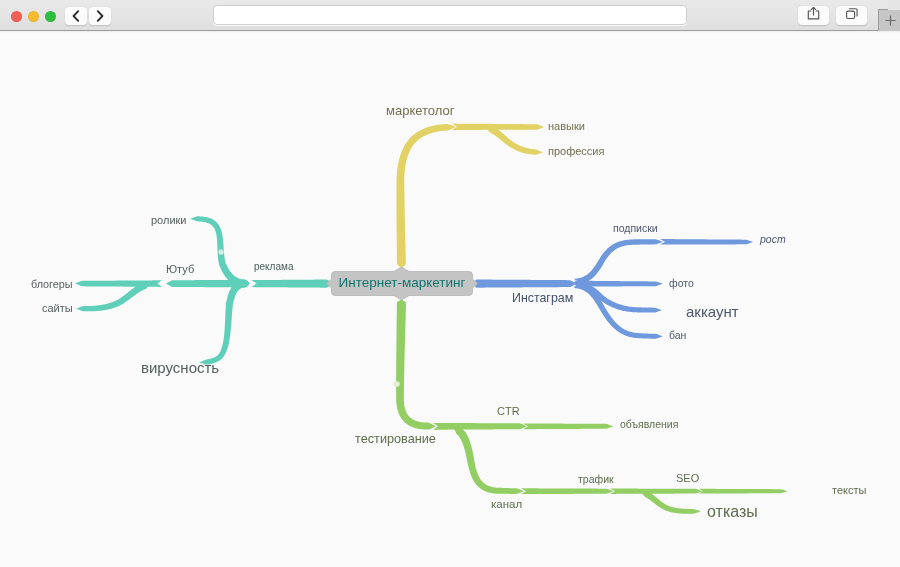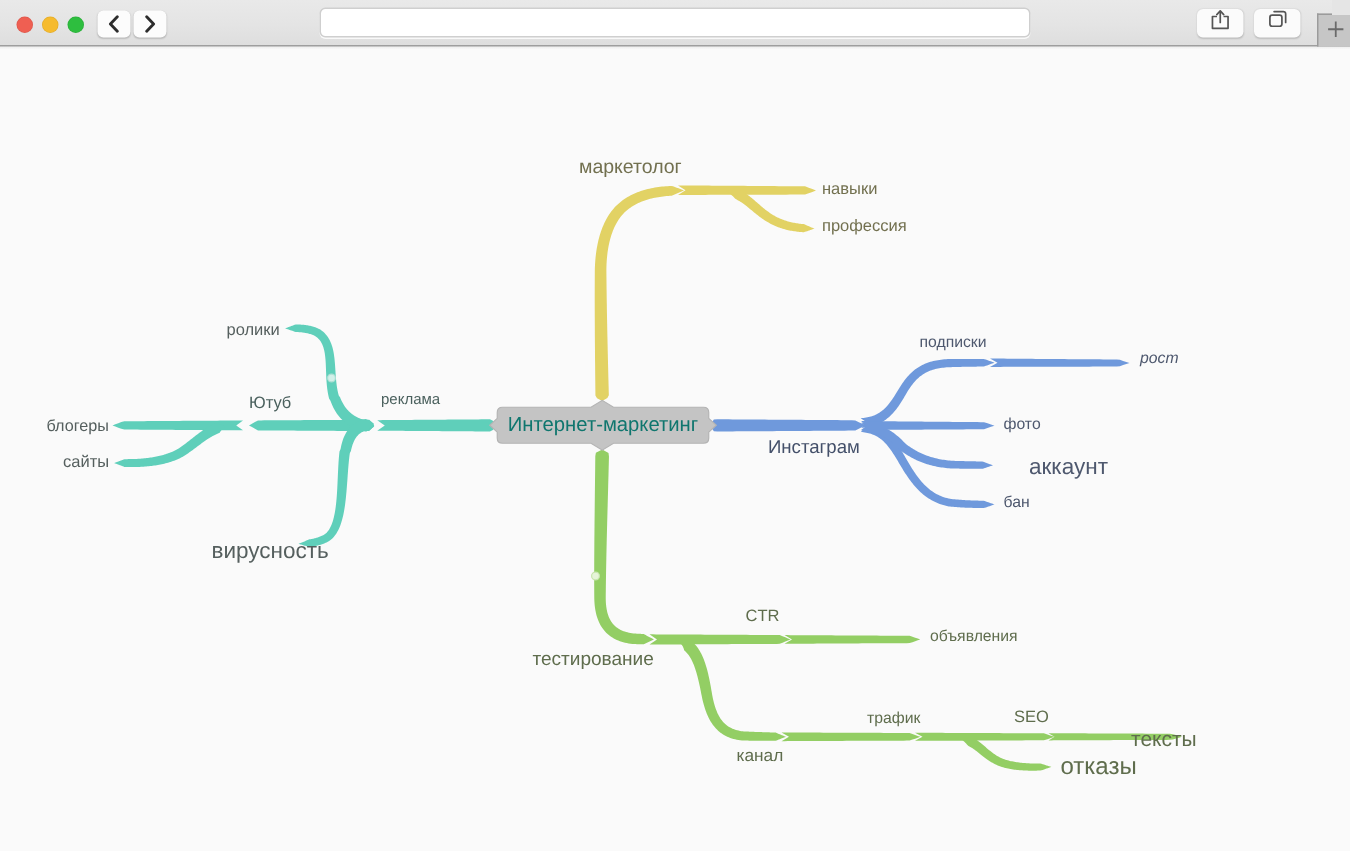--- a/index.html
+++ b/index.html
@@ -140,16 +140,16 @@
       <div class="mlabel" style="left: 760px; top: 233.5px; font-size: 10.5px; color: rgb(78, 88, 110); font-style: italic;">рост</div>
       <div class="mlabel" style="left: 669px; top: 277.5px; font-size: 10.5px; color: rgb(78, 88, 110);">фото</div>
       <div class="mlabel" style="left: 669px; top: 303.5px; font-size: 15px; color: rgb(78, 88, 110); margin-left: 17px;">аккаунт</div>
       <div class="mlabel" style="left: 669px; top: 329.5px; font-size: 10.5px; color: rgb(78, 88, 110);">бан</div>
       <div class="mlabel" style="left: 355px; top: 433.3px; font-size: 12.7px; color: rgb(95, 109, 77);">тестирование</div>
       <div class="mlabel" style="left: 497px; top: 406px; font-size: 11px; color: rgb(95, 109, 77);">CTR</div>
       <div class="mlabel" style="left: 620px; top: 418.5px; font-size: 10.5px; color: rgb(95, 109, 77);">объявления</div>
       <div class="mlabel" style="left: 491px; top: 498.5px; font-size: 11.5px; color: rgb(95, 109, 77);">канал</div>
       <div class="mlabel" style="left: 578px; top: 473.5px; font-size: 10.5px; color: rgb(95, 109, 77);">трафик</div>
       <div class="mlabel" style="left: 676px; top: 473px; font-size: 11px; color: rgb(95, 109, 77);">SEO</div>
-      <div class="mlabel" style="left: 754px; top: 485.2px; font-size: 14px; color: rgb(95, 109, 77);">тексты</div>
+      <div class="mlabel" style="left: 832px; top: 485.2px; font-size: 11px; color: rgb(95, 109, 77);">тексты</div>
       <div class="mlabel" style="left: 707px; top: 504.2px; font-size: 16px; color: rgb(95, 109, 77);">отказы</div>
     </div>
 </div>
 
 </body></html>

